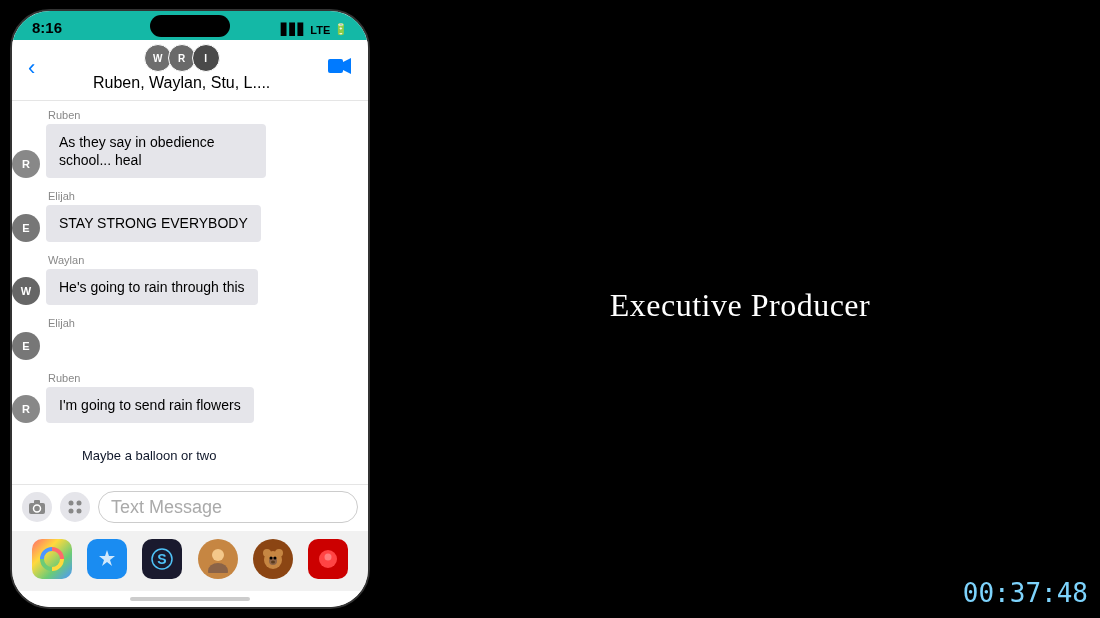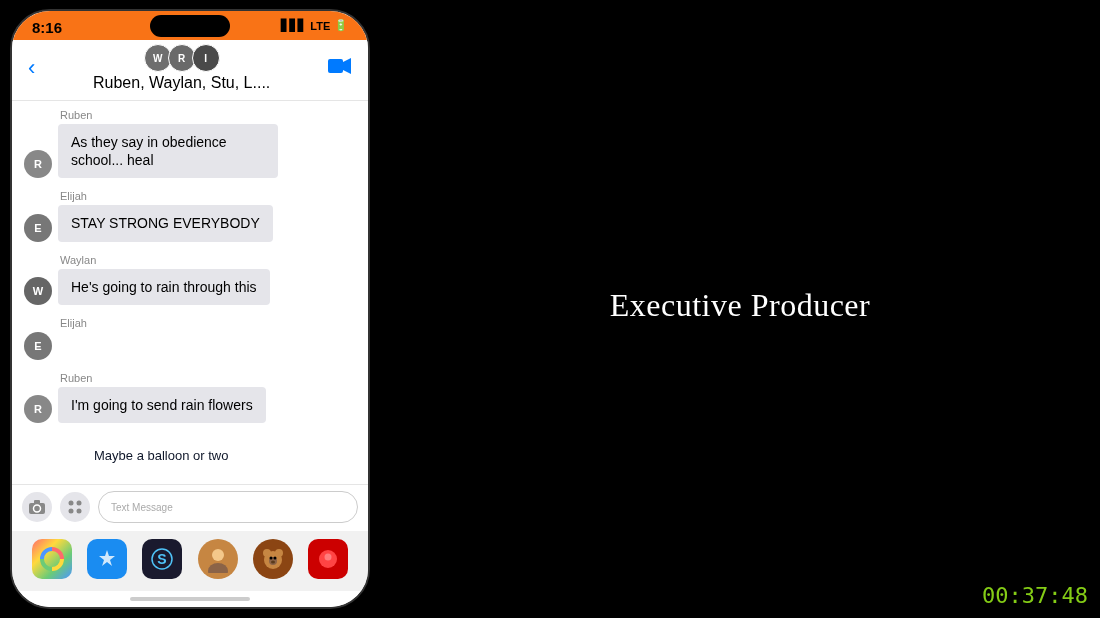--- a/index.html
+++ b/index.html
@@ -34,23 +34,23 @@
       position: relative;
       border: 2px solid #333;
       display: flex;
       flex-direction: column;
     }
 
     
     .status-bar {
       display: flex;
       justify-content: space-between;
-      align-items: flex-start;
+      align-items: flex-end;
       padding: 8px 20px 4px 20px;
-      background: #f97316;
+      background: #14b8a6;
       font-size: 12px;
       font-weight: 600;
       flex-shrink: 0;
     }
 
     .status-time {
       font-size: 15px;
       font-weight: 700;
     }
 
@@ -129,21 +129,21 @@
 
     .nav-video {
       color: #007AFF;
       font-size: 20px;
     }
 
     
     .messages-area {
       flex: 1;
       overflow: hidden;
-      padding: 8px 12px;
+      padding: 8px 0;
       display: flex;
       flex-direction: column;
       gap: 12px;
       background: #fff;
     }
 
     .message-group {
       display: flex;
       flex-direction: column;
     }
@@ -219,21 +219,21 @@
     }
 
     .text-input-box {
       flex: 1;
       height: 32px;
       border: 1px solid #ccc;
       border-radius: 16px;
       display: flex;
       align-items: center;
       padding: 0 12px;
-      font-size: 10px;
+      font-size: 18px;
       color: #888;
     }
 
     
     .dock-bar {
       background: rgba(240,240,240,0.95);
       padding: 8px 12px 12px 12px;
       display: flex;
       justify-content: space-around;
       align-items: center;
@@ -303,22 +303,22 @@
       font-weight: 400;
       font-family: Georgia, 'Times New Roman', serif;
       letter-spacing: 1px;
     }
 
     
     .timer {
       position: absolute;
       bottom: 10px;
       right: 12px;
-      color: #84cc16;
-      font-size: 22px;
+      color: #7dd3fc;
+      font-size: 26px;
       font-family: monospace;
       font-weight: 500;
     }
   </style>
 </head>
 <body>
 
 <div class="phone-container">
   <div class="phone">
 

